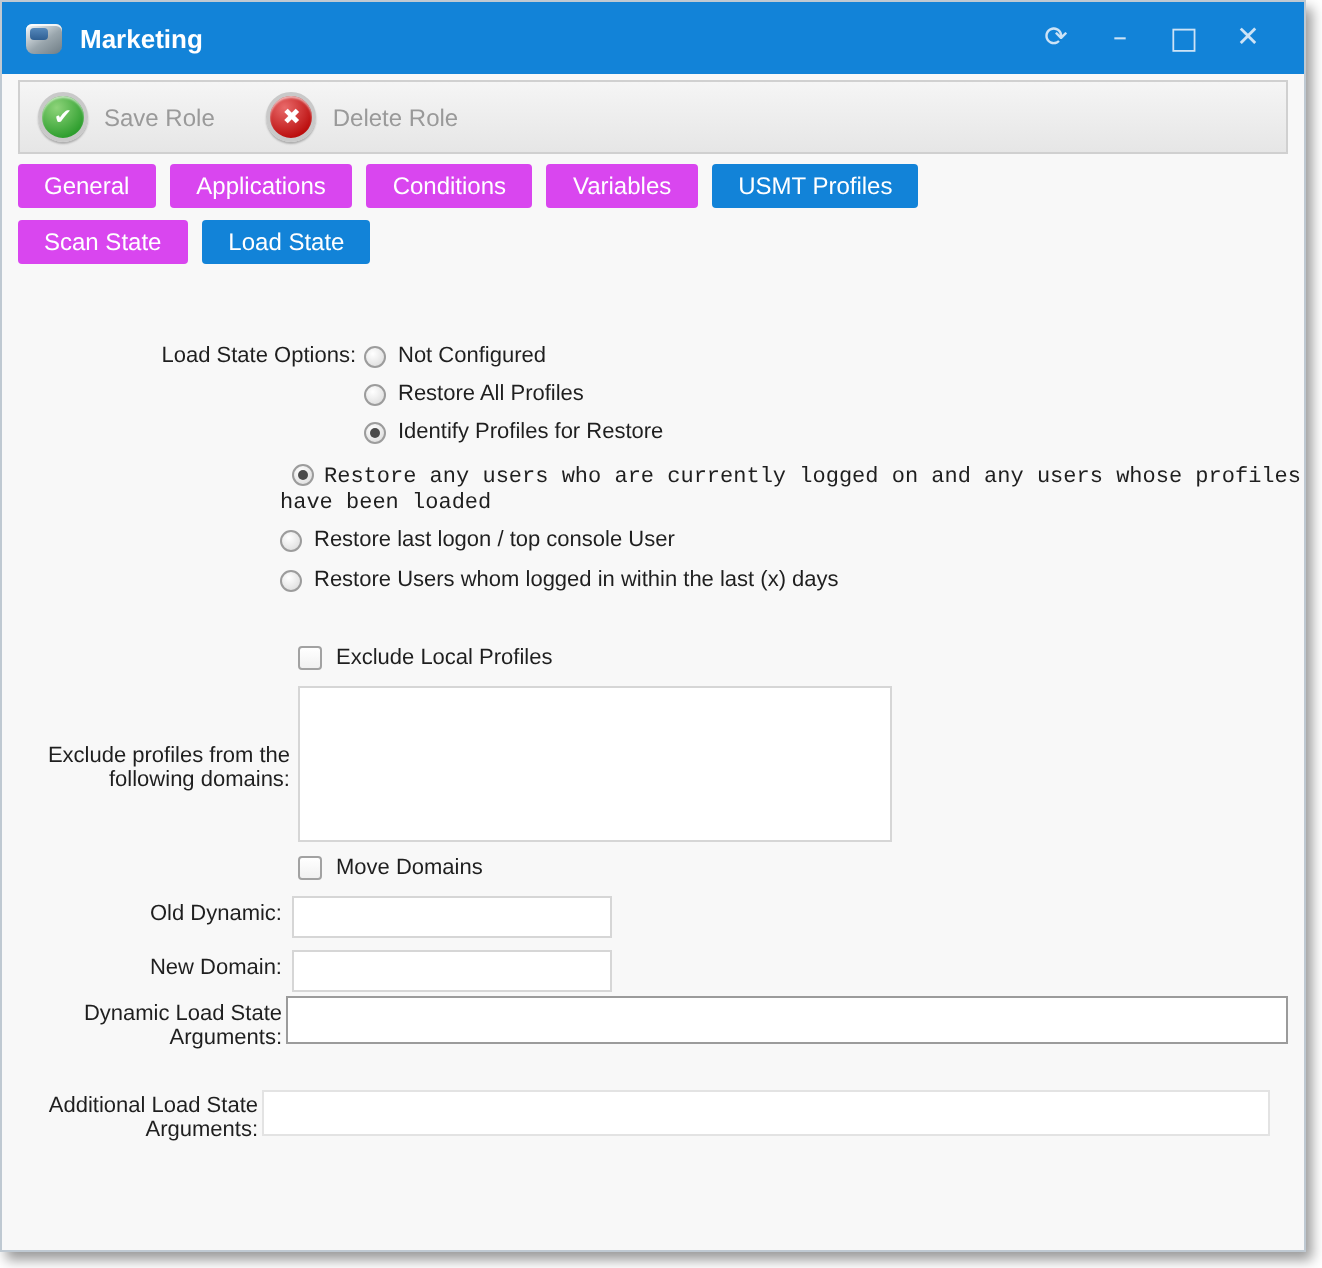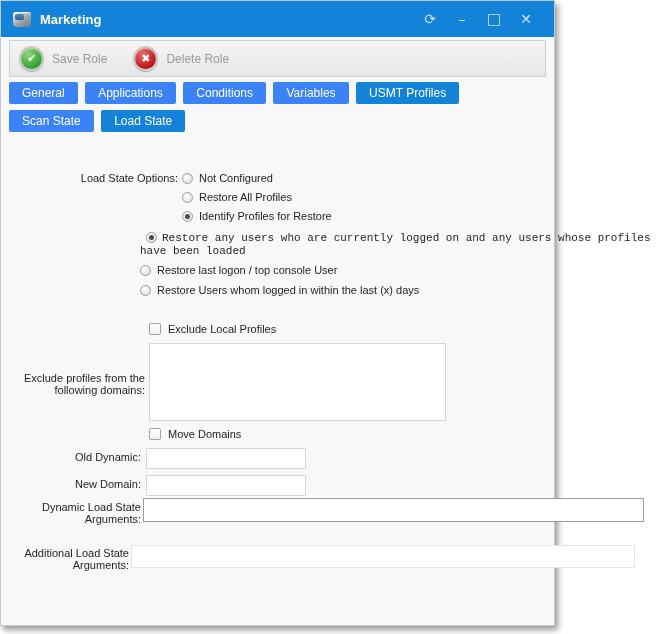--- a/index.html
+++ b/index.html
@@ -1,18 +1,18 @@
 <!DOCTYPE html>
 <html><head>
 <meta charset="utf-8">
 <style>
   html,body{margin:0;padding:0;background:#ffffff;}
   body{width:661px;height:634px;position:relative;overflow:hidden;
        font-family:"Liberation Sans",sans-serif;}
-  .window{position:absolute;left:0;top:0;width:555px;height:626px;
+  .window{position:absolute;left:0;top:0;width:653px;height:626px;
           background:#f8f8f8;border:1px solid #bfc9d2;box-sizing:border-box;
           box-shadow:3px 4px 6px rgba(0,0,0,0.4);}
   
   .titlebar{position:absolute;left:0;top:0;right:0;height:36px;background:#1283d8;
             display:flex;align-items:center;padding:0 12px;box-sizing:border-box;}
   .app-icon{width:18px;height:15px;border-radius:3px 3px 4px 4px;
             background:linear-gradient(145deg,#e8eef2 10%,#9aa6ad 55%,#6f7d85 100%);
             box-shadow:inset 0 1px 0 rgba(255,255,255,.8);position:relative;}
   .app-icon::after{content:"";position:absolute;left:2px;top:2px;width:9px;height:6px;
             border-radius:2px;background:linear-gradient(#5588bb,#2f5f93);}
@@ -30,21 +30,21 @@
              justify-content:center;color:#fff;font-size:11px;font-weight:bold;
              font-family:"DejaVu Sans",sans-serif;border:2px solid #c9c9c9;
              box-shadow:inset 0 1px 1px rgba(255,255,255,.6),0 1px 1px rgba(0,0,0,.25);}
   .tool-icon.save{background:radial-gradient(circle at 35% 28%,#8ed47a,#2e9e2e 75%);}
   .tool-icon.delete{background:radial-gradient(circle at 35% 28%,#e96a6a,#bb0e0e 75%);}
   
   .tabs{position:absolute;left:8px;white-space:nowrap;}
   .tabs.row1{top:81px;}
   .tabs.row2{top:109px;}
   .tab{display:inline-block;height:22px;line-height:22px;padding:0 13px;margin-right:3px;
-       background:#3b82f6;color:#ffffff;font-size:12px;border-radius:2px;cursor:default;}
+       background:#d946ef;color:#ffffff;font-size:12px;border-radius:2px;cursor:default;}
   .tab.active{background:#1283d8;}
   
   .lbl{position:absolute;font-size:11px;color:#1f1f1f;text-align:right;line-height:12px;}
   .flex-row{position:absolute;display:flex;align-items:center;gap:6px;font-size:11px;color:#1f1f1f;height:14px;}
   .radio{width:11px;height:11px;border-radius:50%;border:1px solid #9c9c9c;box-sizing:border-box;
          background:radial-gradient(circle at 38% 32%,#ffffff,#d8d8d8);position:relative;flex:0 0 auto;}
   .radio.checked::after{content:"";position:absolute;left:2px;top:2px;width:5px;height:5px;
          border-radius:50%;background:#4a4a4a;}
   .wrap-row{position:absolute;font-size:11px;color:#1f1f1f;line-height:13px;font-family:Liberation Mono, monospace;}
   .wrap-row .radio{display:inline-block;vertical-align:-2px;margin-right:5px;}

